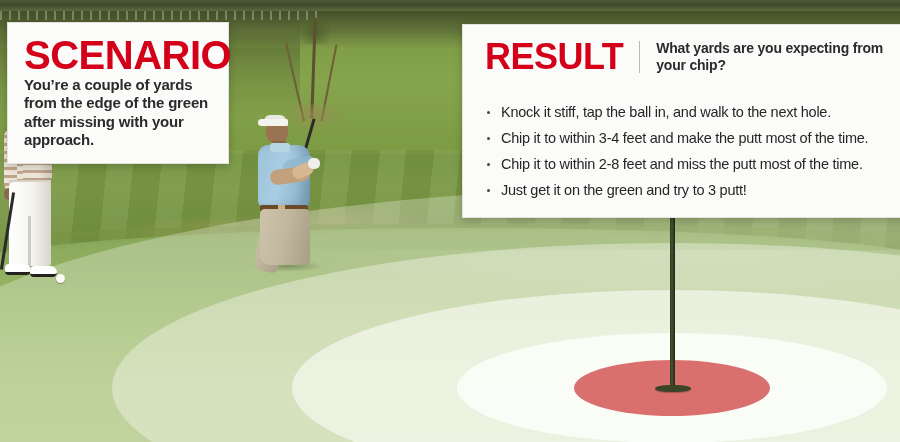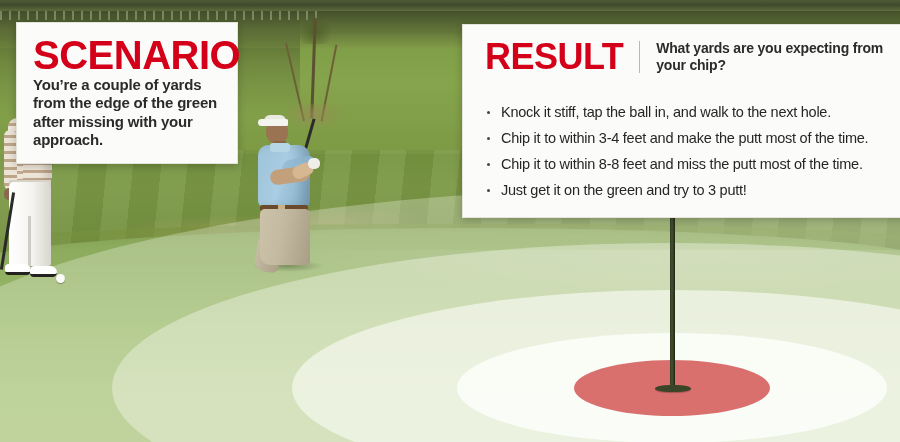--- a/index.html
+++ b/index.html
@@ -236,21 +236,21 @@
     background:#fbfbf9;
     border:1px solid #e4e4dd;
     box-shadow:0 2px 8px rgba(0,0,0,.22);
   }
   .panel::before {
     content:""; position:absolute; inset:-14px;
     background:rgba(236,240,228,.34);
     z-index:-1;
   }
 
-  .panel-scenario { left:16px; top:22px; width:222px; padding:12px 16px 14px 16px; }
+  .panel-scenario { left:7px; top:22px; width:222px; padding:12px 16px 14px 16px; }
   .panel-result   { left:462px; top:24px; width:472px; padding:14px 18px 16px 22px; }
 
   .kicker {
     color:#d4001a;
     font-weight:bold;
     letter-spacing:-0.5px;
     line-height:1;
   }
   .kicker-scenario { font-size:40px; }
   .kicker-result   { font-size:36px; padding-right:16px; }
@@ -378,21 +378,21 @@
       <li>
         <span class="bullet"></span>
         <span>Knock it stiff, tap the ball in, and walk to the next hole.</span>
       </li>
       <li>
         <span class="bullet"></span>
         <span>Chip it to within 3-4 feet and make the putt most of the time.</span>
       </li>
       <li>
         <span class="bullet"></span>
-        <span>Chip it to within 8-8 feet and miss the putt most of the time.</span>
+        <span>Chip it to within 2-8 feet and miss the putt most of the time.</span>
       </li>
       <li>
         <span class="bullet"></span>
         <span>Just get it on the green and try to 3 putt!</span>
       </li>
     </ul>
   </div>
 
 </div>
 

